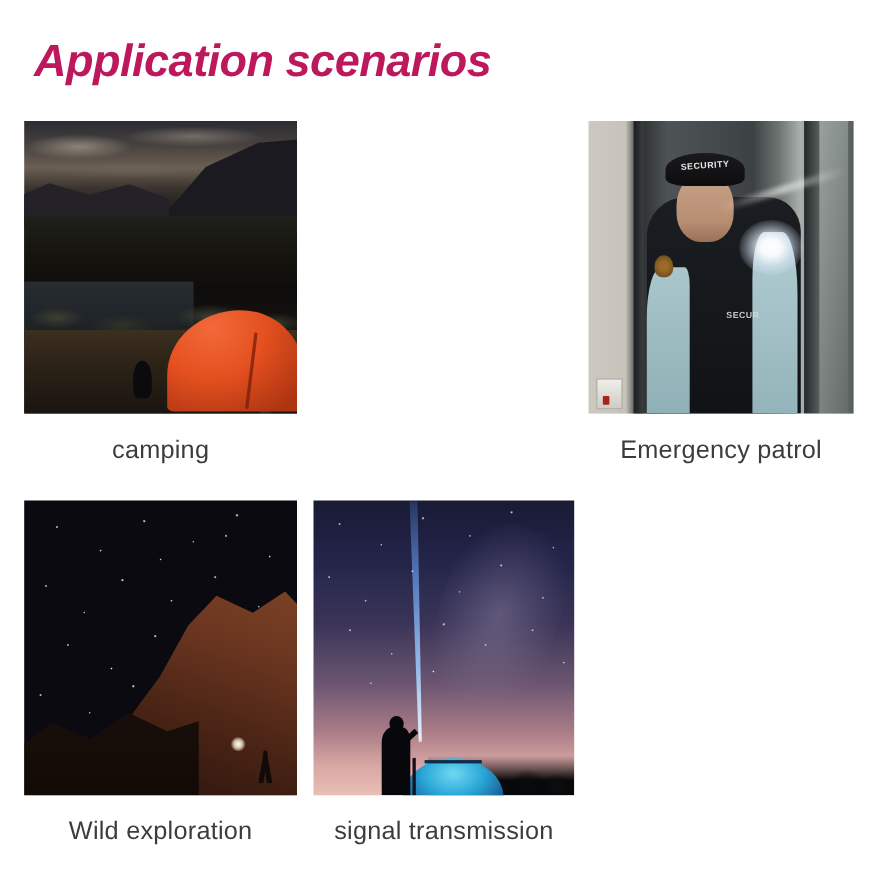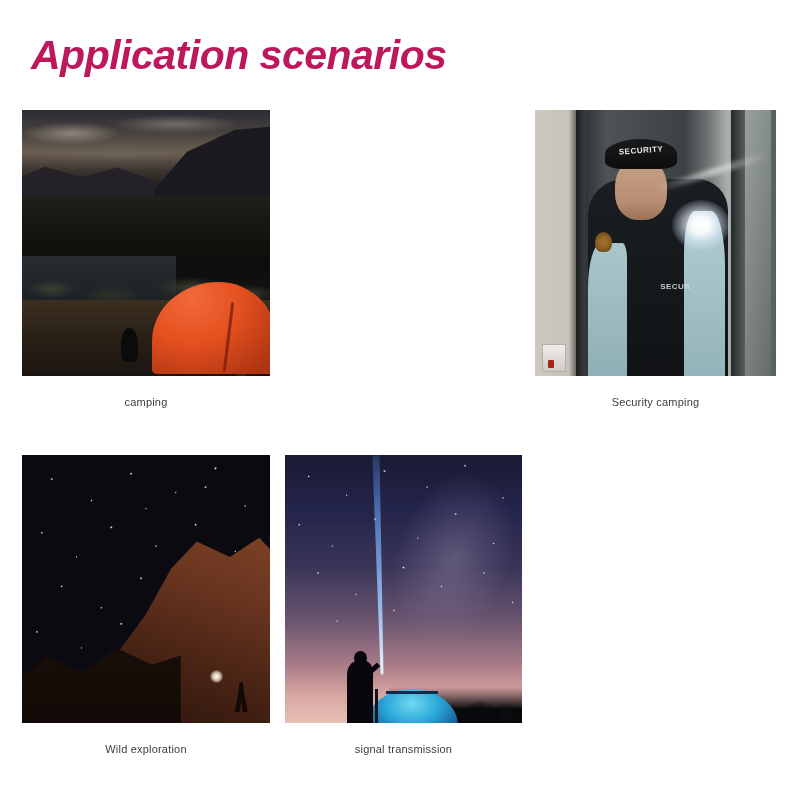--- a/index.html
+++ b/index.html
@@ -55,21 +55,21 @@
     width: 100%;
     height: 266px;
     overflow: hidden;
     background: #0a0a10;
   }
   .row-2 .photo { height: 268px; }
 
   .caption {
     margin-top: 21px;
     text-align: center;
-    font-size: 11px;
+    font-size: 23px;
     color: #3c3c3c;
     font-weight: 400;
     letter-spacing: 0.2px;
     line-height: 1;
   }
 
   
   .ph-camping {
     background:
       
@@ -541,21 +541,21 @@
         <div class="shoulder-patch"></div>
         <div class="guard-head"></div>
         <div class="guard-cap"></div>
         <div class="cap-text">SECURITY</div>
         <div class="vest-text">SECUR</div>
         <div class="torch-streak"></div>
         <div class="torch-flare"></div>
         <div class="sensor-box"></div>
         <div class="sensor-led"></div>
       </div>
-      <div class="caption">Security camping</div>
+      <div class="caption">Emergency patrol</div>
     </div>
 
   </div>
 
   <div class="row row-2">
 
     <div class="cell cell-0">
       <div class="photo ph-wild">
         <div class="stars"></div>
         <div class="cliff"></div>

